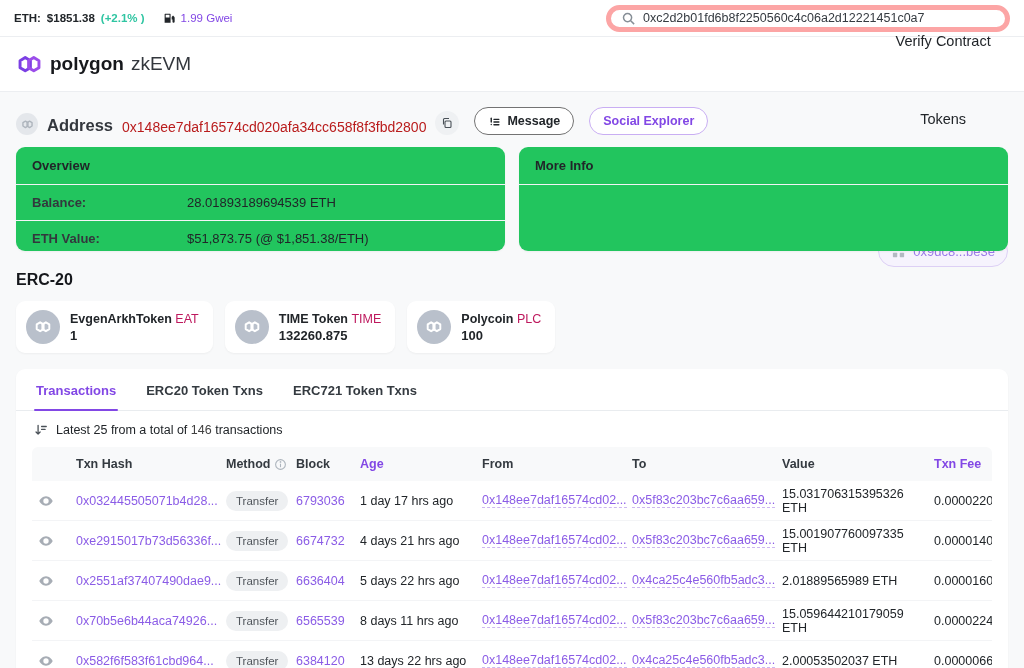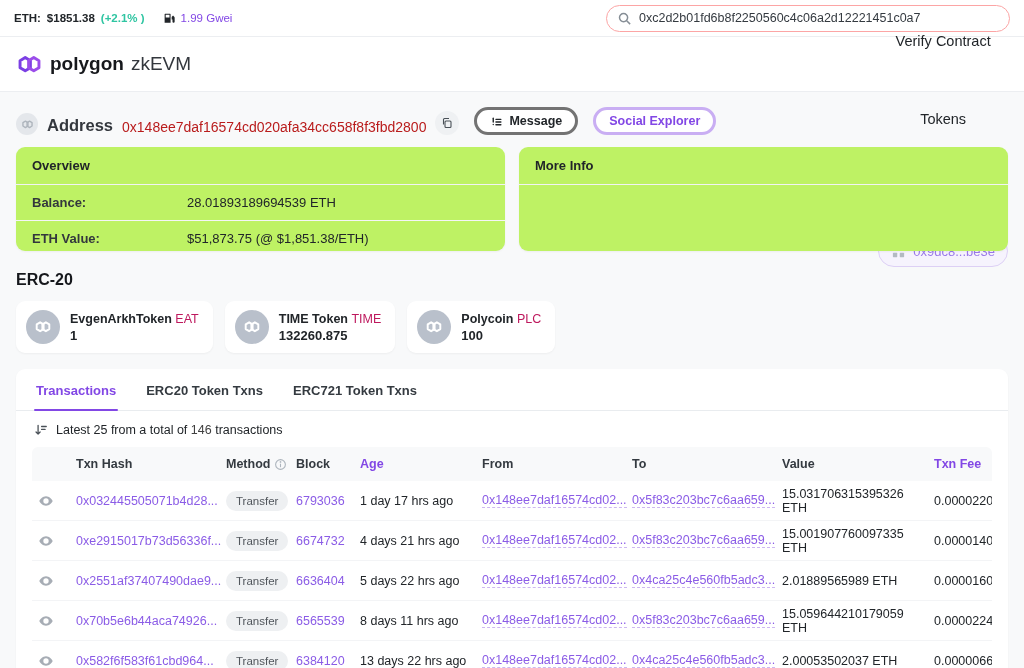--- a/index.html
+++ b/index.html
@@ -6,21 +6,21 @@
   html,body { width:1024px; height:668px; overflow:hidden; background:#f8f9fa;
     font-family:"Liberation Sans", sans-serif; color:#212529; }
 
   
   .topbar { height:37px; background:#fff; border-bottom:1px solid #eceef1;
     display:flex; align-items:center; justify-content:space-between; padding:0 14px; }
   .topbar-left { display:flex; align-items:center; gap:6px; font-size:11.5px; font-weight:700; }
   .eth-change { color:#2fc5a2; font-weight:700; }
   .gas-wrap { display:flex; align-items:center; gap:5px; margin-left:12px; }
   .gas-value { color:#8247e5; font-weight:400; font-size:11.5px; }
-  .search-pill { width:404px; height:27px; border:1px solid #fca5a5; border-radius:15px;
+  .search-pill { width:404px; height:27px; border:5px solid #fca5a5; border-radius:15px;
     display:flex; align-items:center; padding:0 10px; gap:7px; background:#fff; }
   .search-pill input { border:none; outline:none; flex:1; font-size:12.5px; color:#343a40;
     font-family:"Liberation Sans", sans-serif; background:transparent; }
 
   
   .header { height:55px; background:#fff; border-bottom:1px solid #eceef1;
     display:flex; align-items:center; justify-content:space-between; padding:0 16px; }
   .brand { display:flex; align-items:center; gap:7px; font-size:19px; }
   .brand b { color:#16181c; }
   .brand span.suffix { color:#33373d; font-weight:400; }
@@ -36,28 +36,28 @@
   .wallet-pill .addr { color:#9b7ae8; font-size:13px; }
 
   
   .address-row { display:flex; align-items:flex-end; gap:9px; padding:15px 16px 12px; }
   .addr-avatar { width:22px; height:22px; border-radius:50%; background:#e4e7eb;
     display:flex; align-items:center; justify-content:center; }
   .address-title { font-size:16.5px; font-weight:700; color:#33373d; }
   .address-value { font-size:14px; color:#b91c1c; }
   .copy-btn { width:24px; height:24px; border-radius:50%; background:#eff1f3; border:none;
     display:flex; align-items:center; justify-content:center; cursor:pointer; }
-  .pill-btn { height:28px; border-radius:15px; border:3px solid #737373; background:#fff;
+  .pill-btn { height:28px; border-radius:15px; border:1px solid #737373; background:#fff;
     display:flex; align-items:center; gap:6px; padding:0 13px; font-size:12.5px; font-weight:700;
     color:#212529; cursor:pointer; margin-left:6px; font-family:"Liberation Sans", sans-serif; }
   .pill-btn.purple { border-color:#c9aef3; color:#8247e5; }
 
   
   .cards-row { display:flex; gap:14px; padding:0 16px; }
-  .card { background:#bef264; border-radius:9px; box-shadow:0 1px 2px rgba(30,35,40,.05); flex:1; }
+  .card { background:#22c55e; border-radius:9px; box-shadow:0 1px 2px rgba(30,35,40,.05); flex:1; }
   .card-head { padding:11px 16px; font-size:13px; font-weight:700; color:#212529;
     border-bottom:1px solid #f1f3f5; }
   .info-card { height:104px; }
   .kv-row { display:flex; padding:10px 16px; font-size:13px; border-bottom:1px solid #f4f5f7; }
   .kv-row:last-child { border-bottom:none; }
   .kv-label { width:155px; font-weight:700; color:#33373d; }
   .kv-value { color:#212529; }
 
   
   .erc20-title { font-size:16px; font-weight:700; color:#16181c; padding:20px 16px 12px; }

